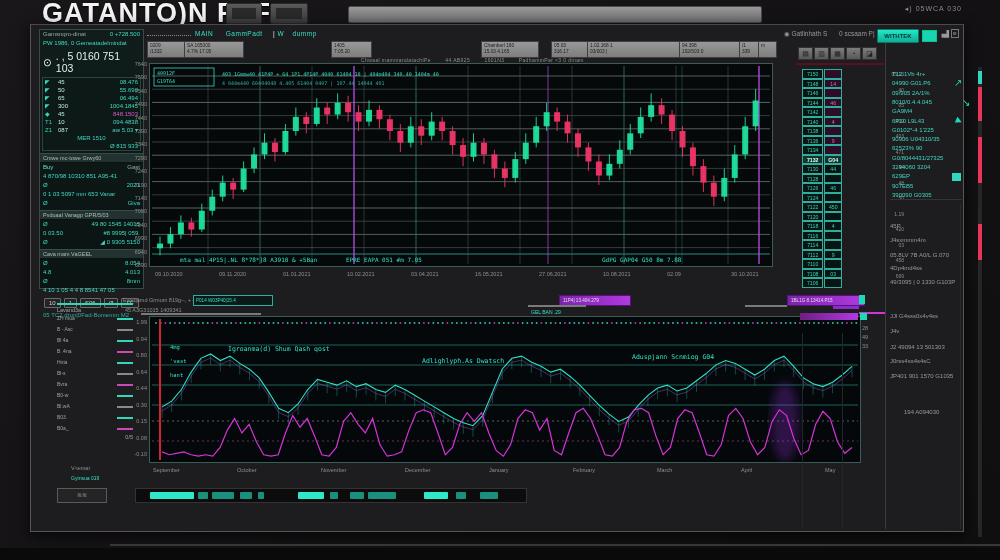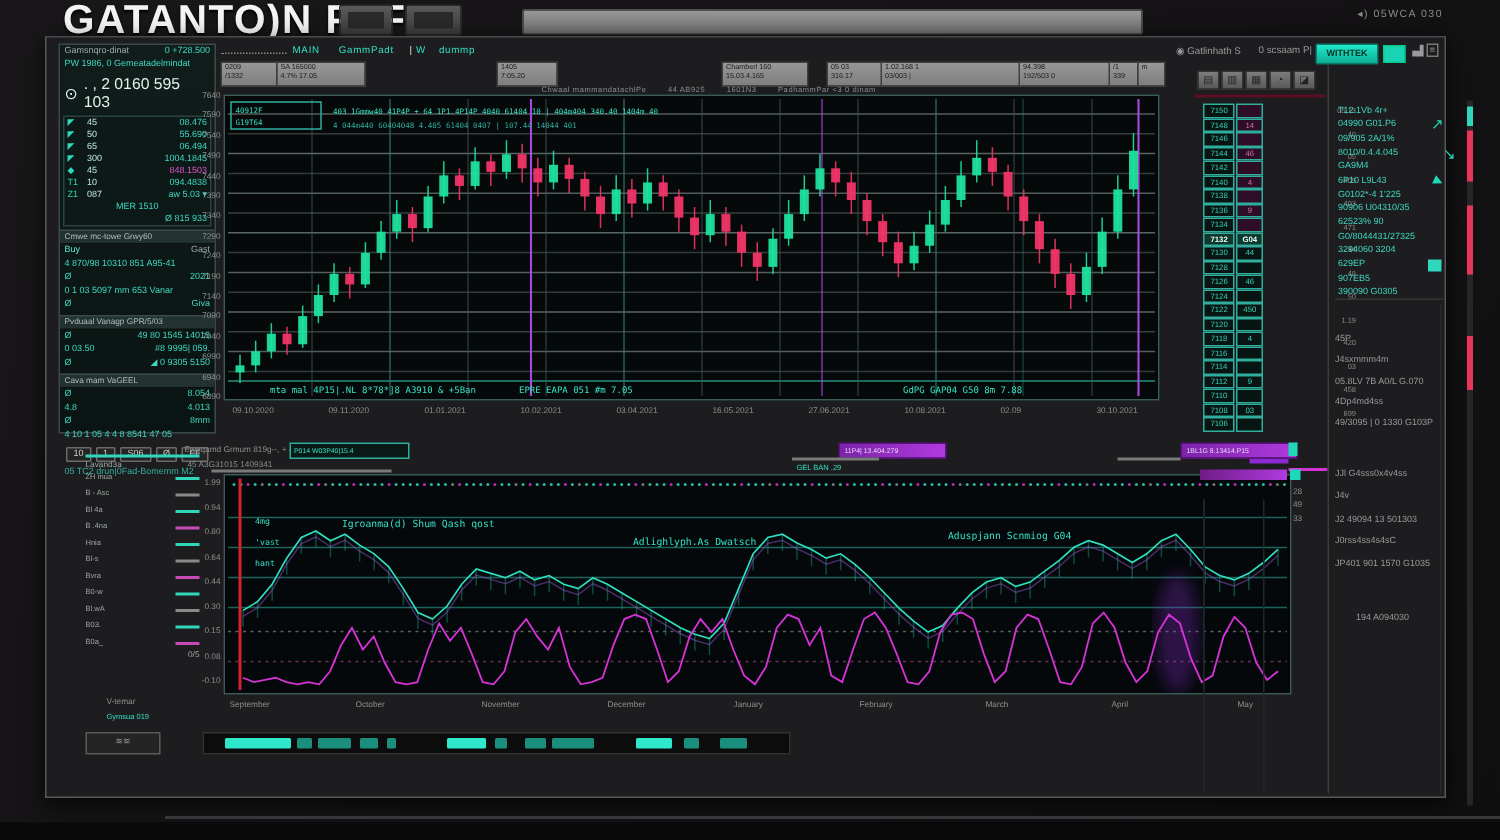--- a/index.html
+++ b/index.html
@@ -128,21 +128,21 @@
     </div>
 
     <div id="leftpanel">
         <div class="lp-row">
           <span class="lp-grey">Gamsnqro-dinat</span>
           <span>0 +728.500</span>
         </div>
         <div class="lp-row">PW 1986, 0 Gemeatadelmindat</div>
         <div class="lp-big">
           <span>⊙</span>
-          <span>. , 2 0160 595 103</span>
+          <span>. , 5 0160 751 103</span>
         </div>
         <div class="lp-quotes">
           <div class="q-row">
             <span class="q-a">◤</span>
             <span class="q-q">45</span>
             <span class="q-v">08.476</span>
           </div>
           <div class="q-row">
             <span class="q-a">◤</span>
             <span class="q-q">50</span>

